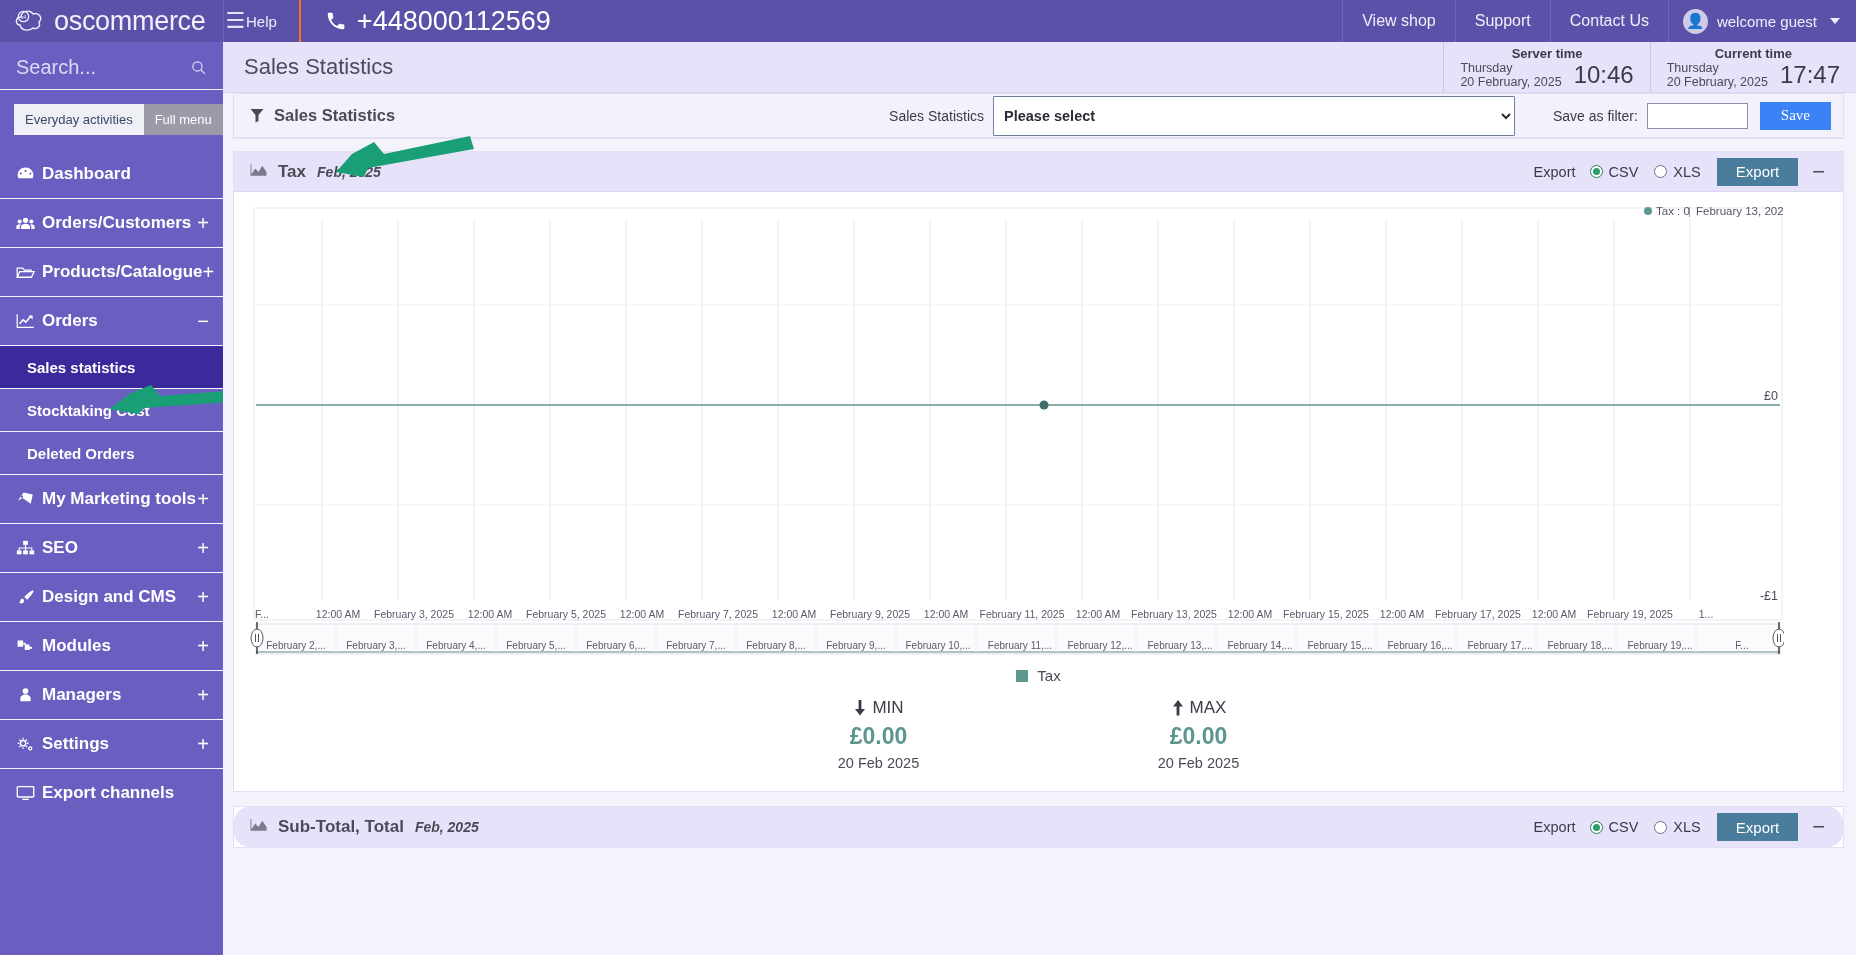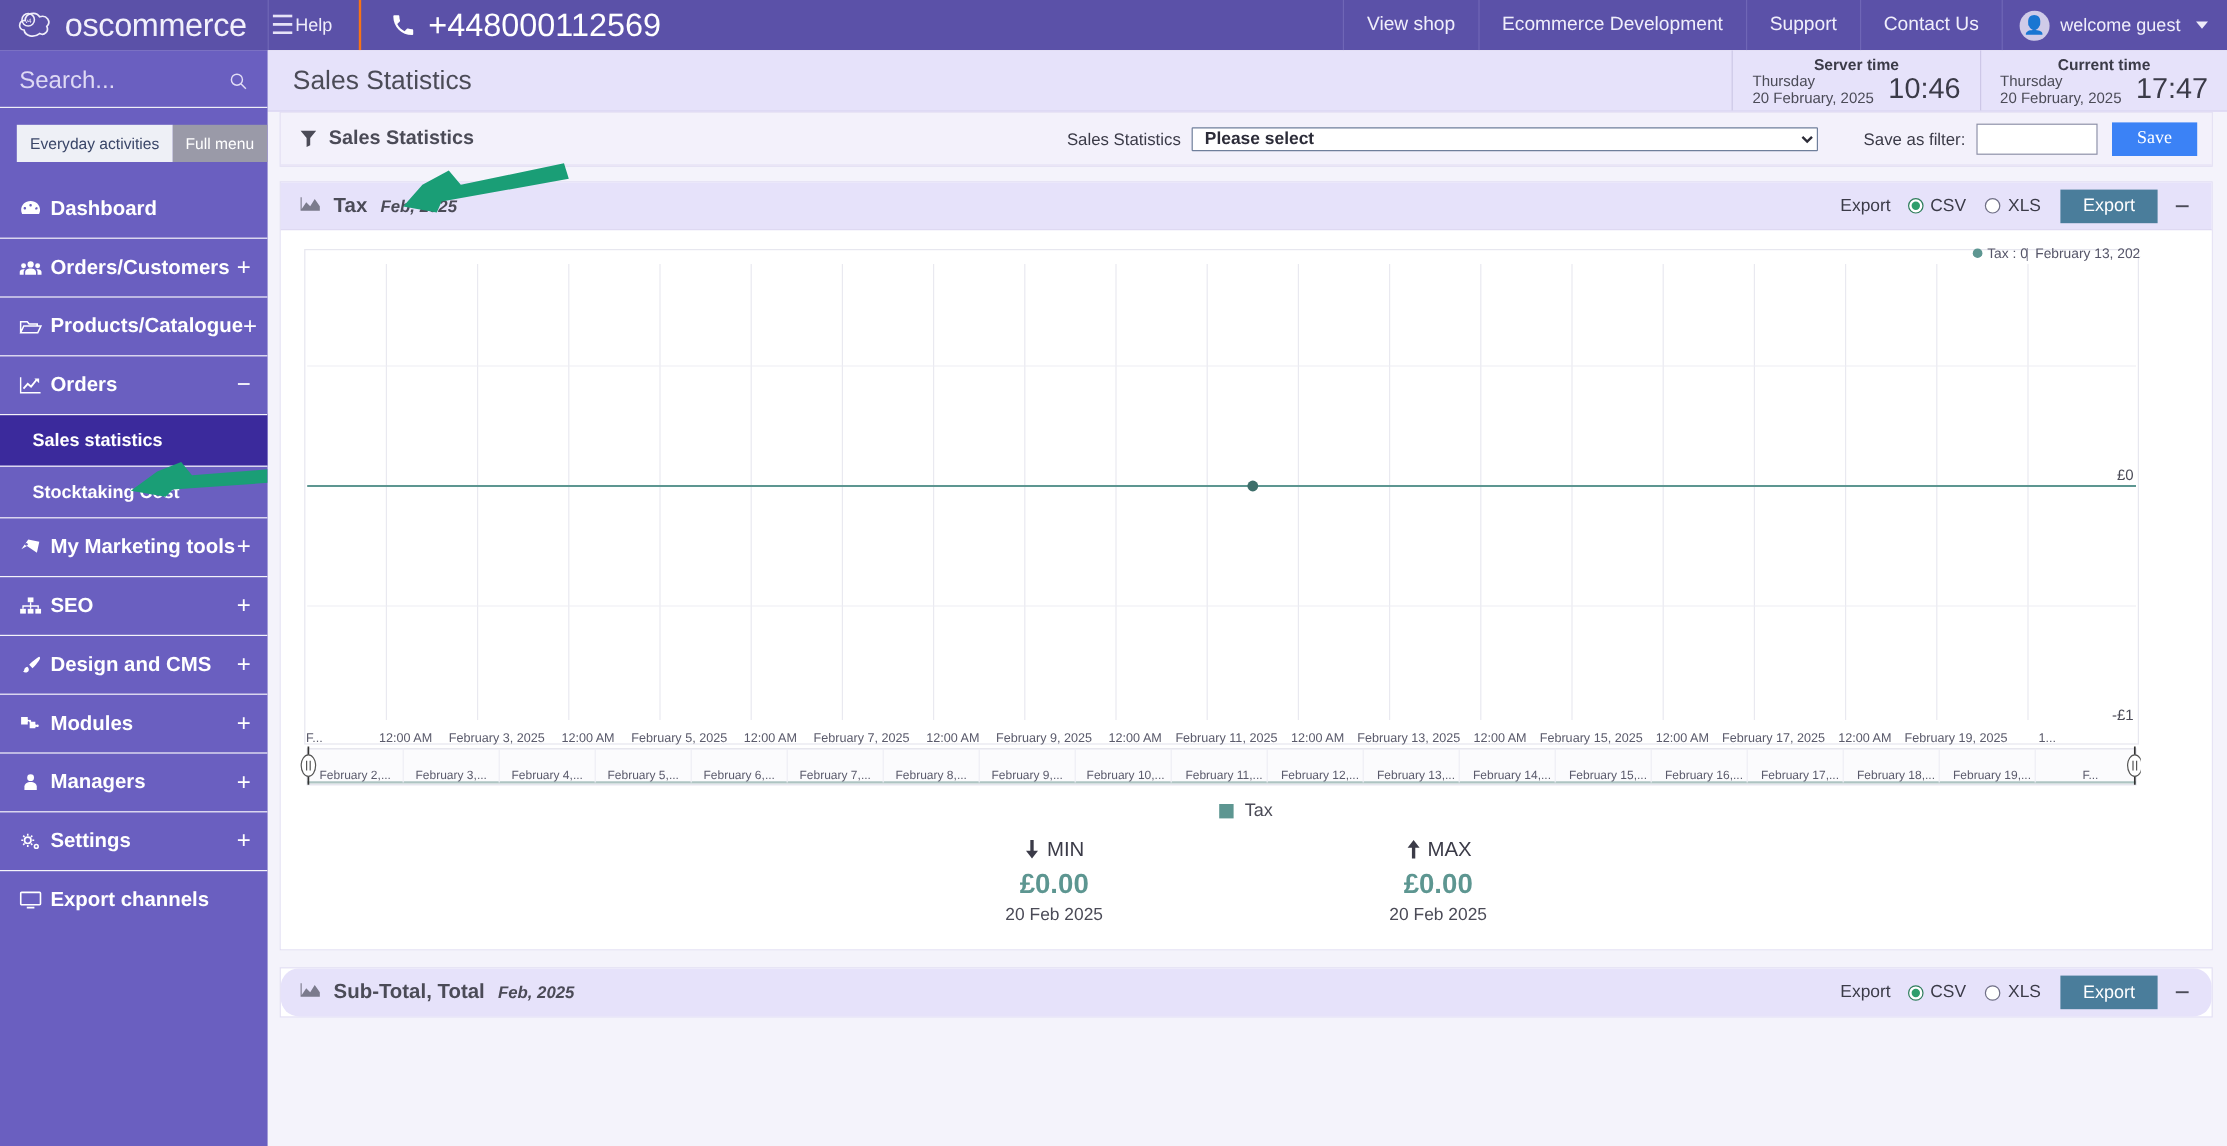--- a/index.html
+++ b/index.html
@@ -116,21 +116,21 @@
     background: #ffffff; border: 1px solid #e2def3; margin: 0 12px 0 0;
   }
   .filterbar {
     background: #f3f1fb; display: flex; align-items: center; height: 44px;
     padding: 0 12px 0 16px; border-bottom: 1px solid #e4e0f3;
   }
   .filterbar .ft-title { font-size: 16.5px; font-weight: bold; color: #4b4b57; display: flex; align-items: center; gap: 10px; }
   .filterbar .fb-spacer { flex: 1 1 auto; }
   .lbl { font-size: 14px; color: #3b3b48; margin-right: 9px; }
   select.sel {
-    width: 522px; height: 20px; font-size: 14.5px; font-weight: bold;
+    width: 522px; height: 40px; font-size: 14.5px; font-weight: bold;
     font-family: inherit; color: #2c2c38; border: 1px solid #6f7f9b;
     background: #ffffff; padding-left: 6px; border-radius: 1px;
   }
   input.filtername {
     width: 101px; height: 26px; border: 1px solid #8d8fa8; background: #fff;
     font-family: inherit; font-size: 13px; padding: 0 5px;
   }
   .btn-save {
     background: #3b82f6; color: #fff; border: 0; height: 28px; padding: 0 21px;
     font-size: 15px; font-family: Liberation Serif, serif; cursor: pointer; margin-left: 12px;
@@ -193,21 +193,20 @@
   <div class="tb-phone">
     <svg width="22" height="22" viewBox="0 0 24 24">
       <path fill="#ffffff" d="M6.6 10.8c1.4 2.8 3.8 5.1 6.6 6.6l2.2-2.2c.3-.3.7-.4 1-.2 1.2.4 2.4.6 3.7.6.6 0 1 .4 1 1V20c0 .6-.4 1-1 1C10.6 21 3 13.4 3 4c0-.6.4-1 1-1h3.5c.6 0 1 .4 1 1 0 1.3.2 2.5.6 3.7.1.3 0 .7-.2 1l-2.3 2.1z"></path>
     </svg>
     <span>+448000112569</span>
   </div>
 
   <div class="tb-spacer"></div>
 
   <div class="tb-link">View shop</div>
-  <div class="tb-link">Ecommerce Development</div>
   <div class="tb-link">Support</div>
   <div class="tb-link">Contact Us</div>
 
   <div class="tb-user">
     <span class="avatar">👤</span>
     <span>welcome guest</span>
     <span class="caret-down"></span>
   </div>
 </div>
 
@@ -267,20 +266,21 @@
             <path fill="none" stroke="#fff" stroke-width="2" d="M4.5 13.5l4.5-5 3.5 3 6-7.5"></path>
             <path fill="#fff" d="M16 3h5v5z"></path>
           </svg>
       </span>
       <span class="ni-label">Orders</span>
       <span class="ni-plus">−</span>
     </div>
 
     <div class="sub-item active">Sales statistics</div>
     <div class="sub-item">Stocktaking Cost</div>
+    <div class="sub-item">Deleted Orders</div>
 
     <div class="nav-item">
       <span class="ni-ico">
         <svg width="19" height="16" viewBox="0 0 24 20">
             <path fill="#fff" d="M2 10.5 11 1.5l11 4.5-4.5 11-9-9z" transform="rotate(-10 12 10)"></path>
             <circle cx="7.5" cy="7" r="1.5" fill="#6a5fc0"></circle>
           </svg>
       </span>
       <span class="ni-label">My Marketing tools</span>
       <span class="ni-plus">+</span>

